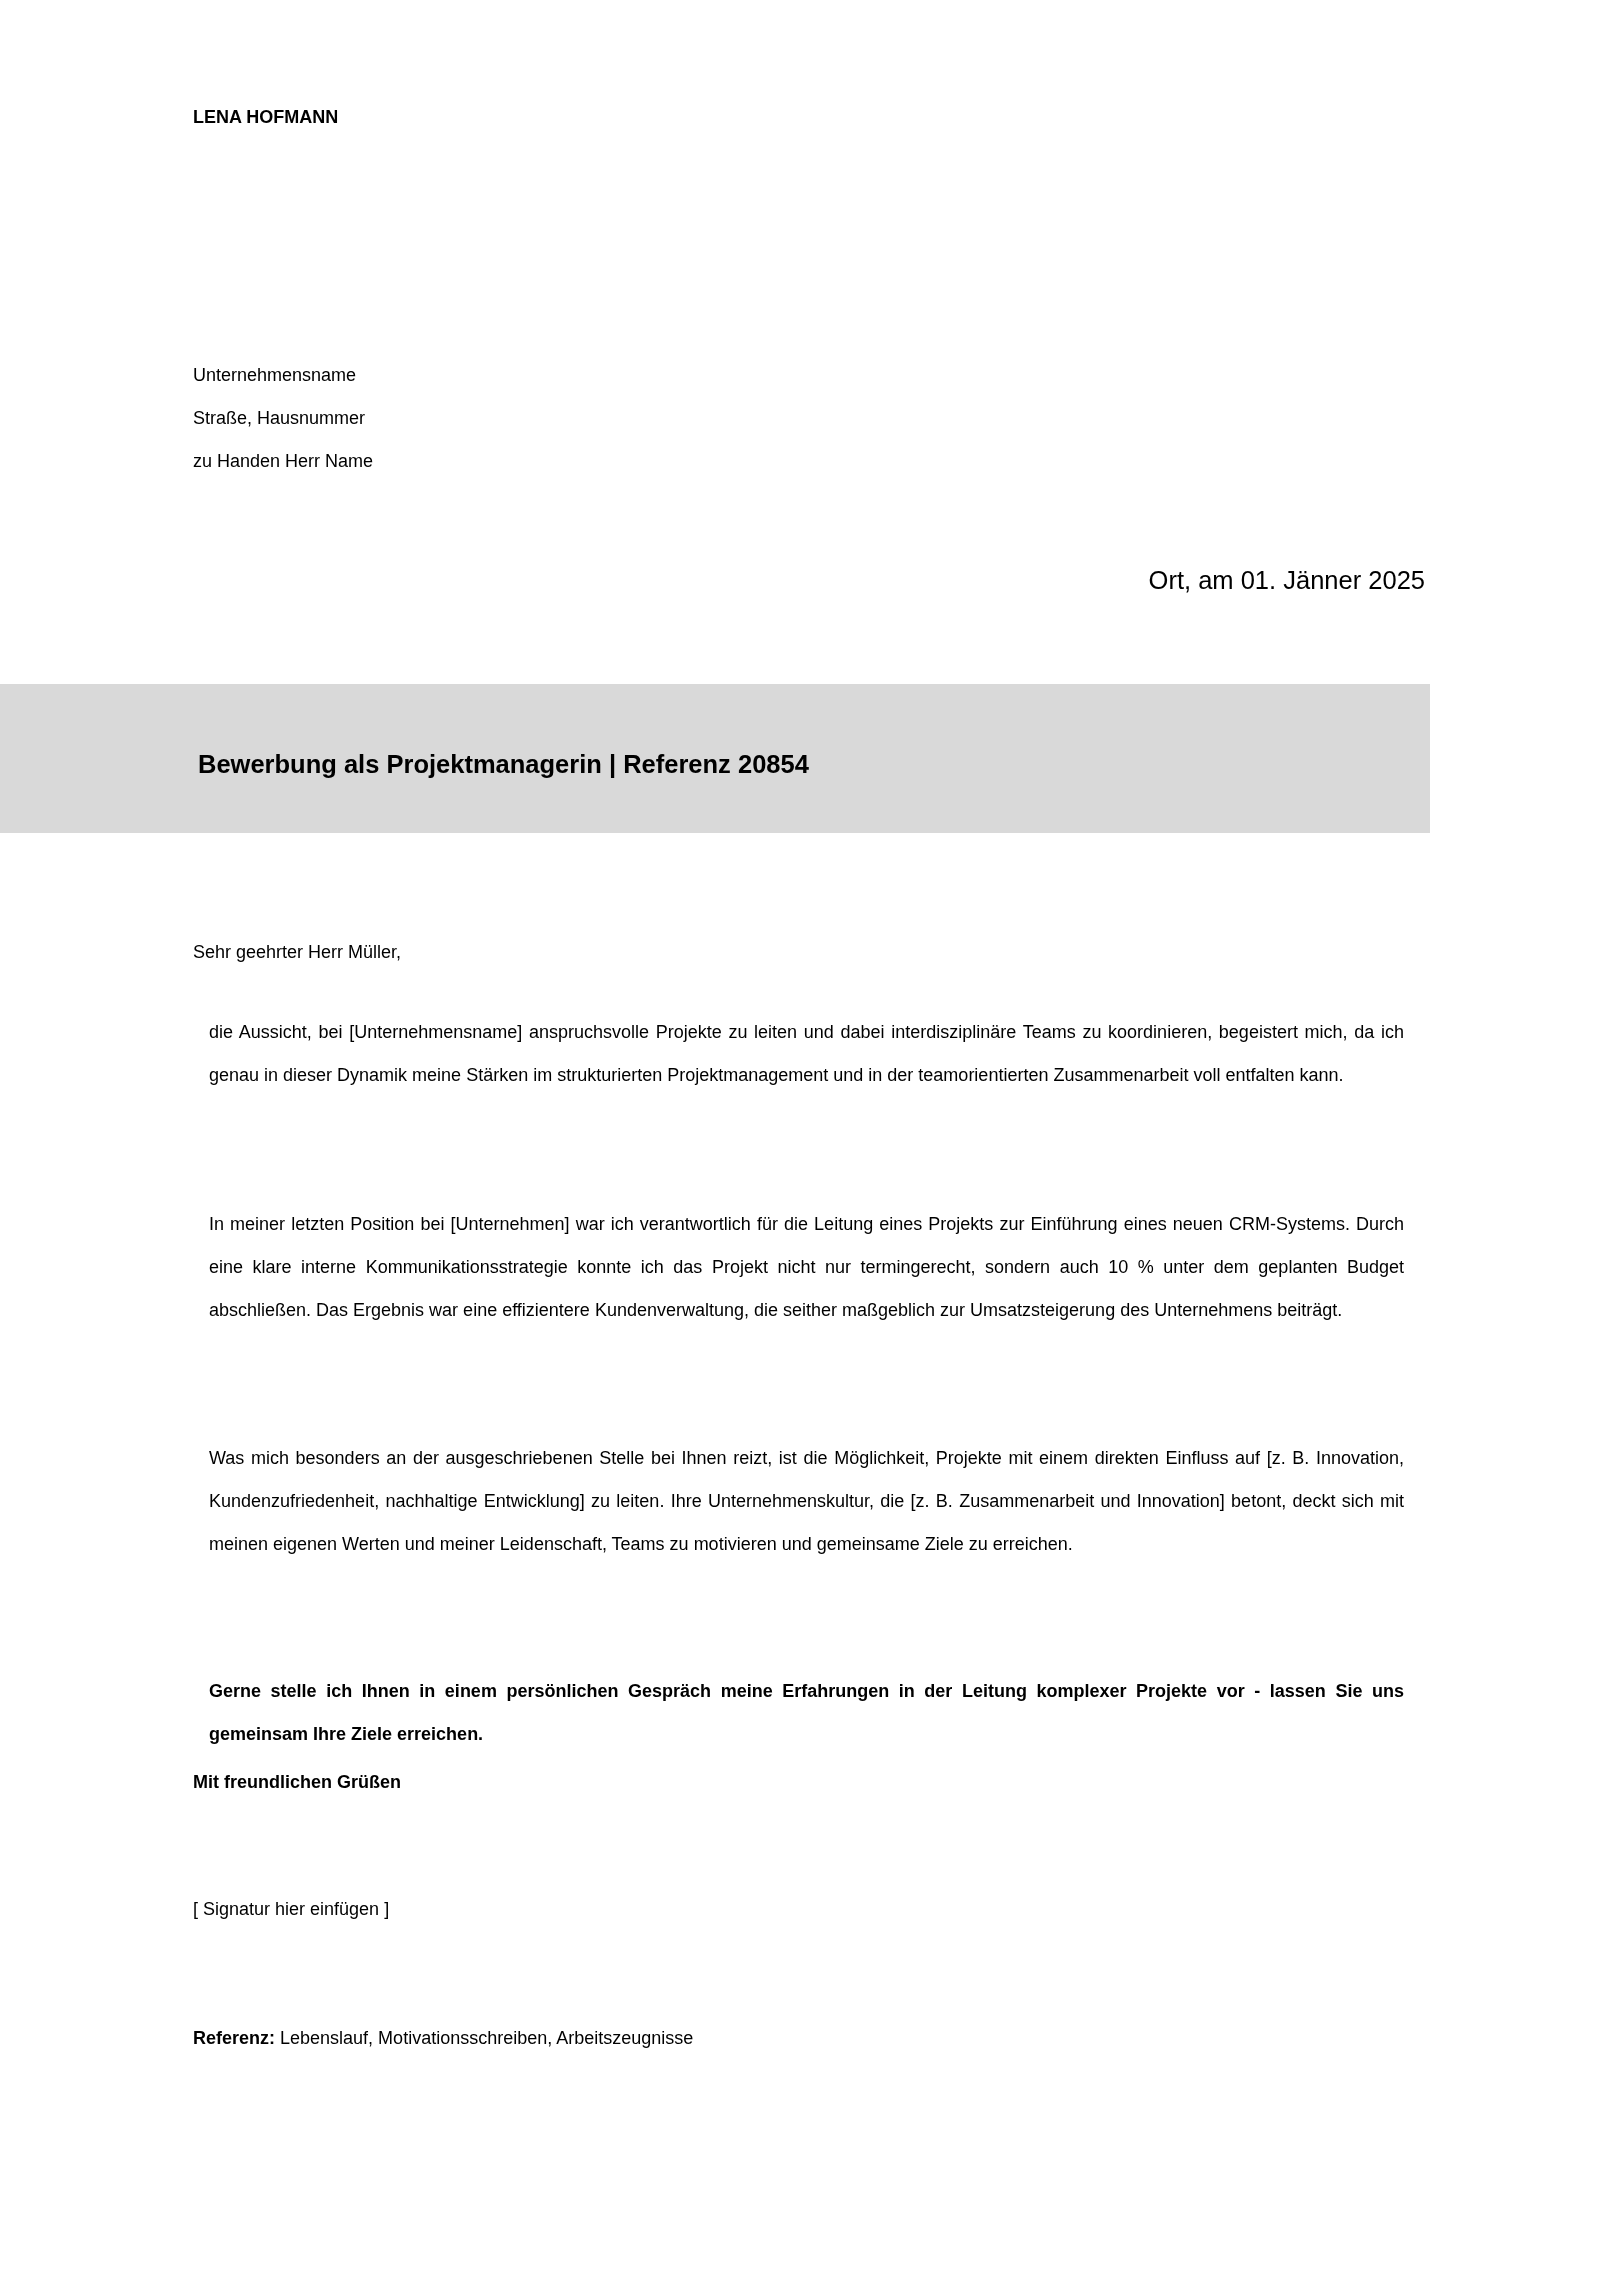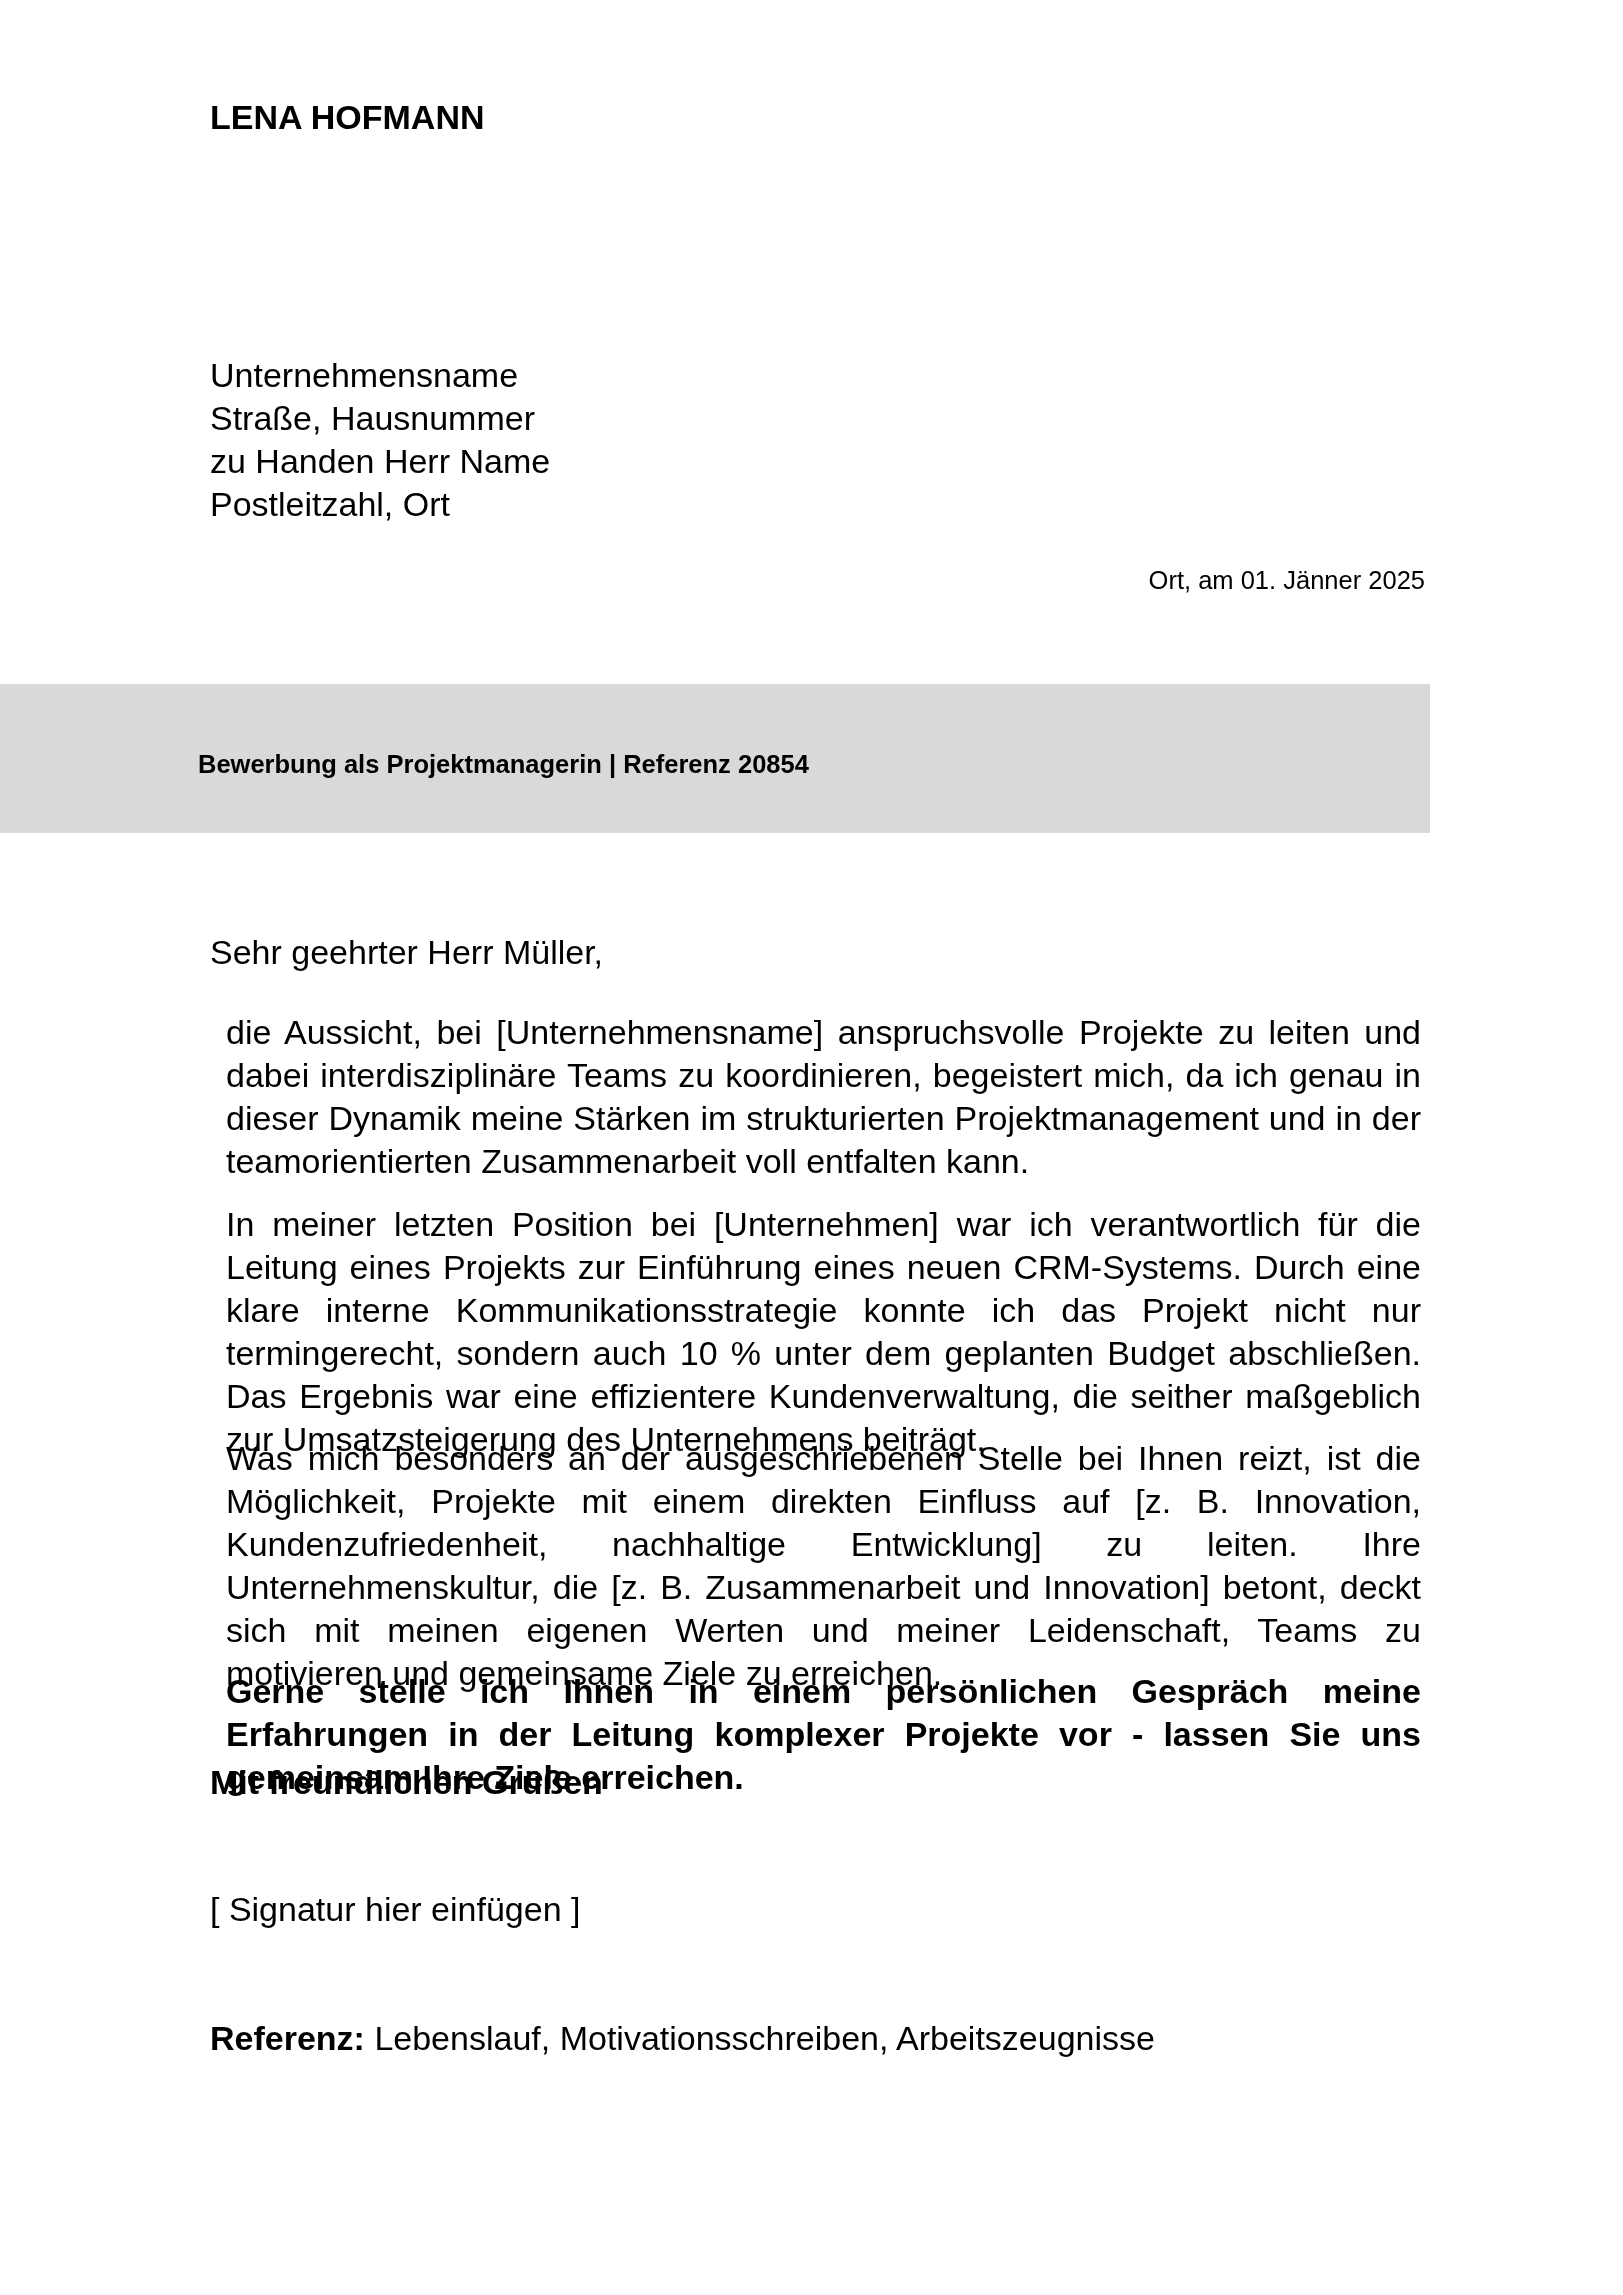--- a/index.html
+++ b/index.html
@@ -1,18 +1,18 @@
 <!DOCTYPE html>
 <html style="font-size:10.5px"><head>
 <meta charset="utf-8">
 <style>
   html, body { margin: 0; padding: 0; background: #ffffff; }
   body { width: 1623px; height: 2295px; position: relative; overflow: hidden;
          font-family: "Liberation Sans", "DejaVu Sans", sans-serif; color: #000; }
-  .blk { position: absolute; left: 210px; width: 1227px; font-size: 34px; line-height: 43px; }
+  .blk { position: absolute; left: 193px; width: 1227px; font-size: 18px; line-height: 43px; }
   .line { display: block; white-space: nowrap; }
   .bold { font-weight: bold; }
   .justify { text-align: justify; text-align-last: left; }
   .icon { display: inline-block; vertical-align: -2.6px; }
   .sep { padding: 0 5.2px; }
   .band { position: absolute; left: 0; top: 684px; width: 1430px; height: 149px; background: #d9d9d9; }
   .subject { position: absolute; left: 198px; top: 743px; font-size: 25.5px; line-height: 43px; font-weight: bold; white-space: nowrap; }
   .date { position: absolute; right: 198px; top: 559px; font-size: 25.5px; line-height: 43px; text-align: right; white-space: nowrap; }
   p { margin: 16px; }
 </style>
@@ -20,21 +20,20 @@
 <body>
 
 <div class="blk" style="top:96px;">
   <span class="line bold">LENA HOFMANN</span>
 </div>
 
 <div class="blk" style="top:354px;">
   <span class="line">Unternehmensname</span>
   <span class="line">Straße, Hausnummer</span>
   <span class="line">zu Handen Herr Name</span>
-  <span class="line">Postleitzahl, Ort</span>
 </div>
 
 <div class="date">Ort, am 01. Jänner 2025</div>
 
 <div class="band"></div>
 <div class="subject">Bewerbung als Projektmanagerin | Referenz 20854</div>
 
 <div class="blk" style="top:931px;">Sehr geehrter Herr Müller,</div>
 
 <div class="blk justify" style="top:995px;">

